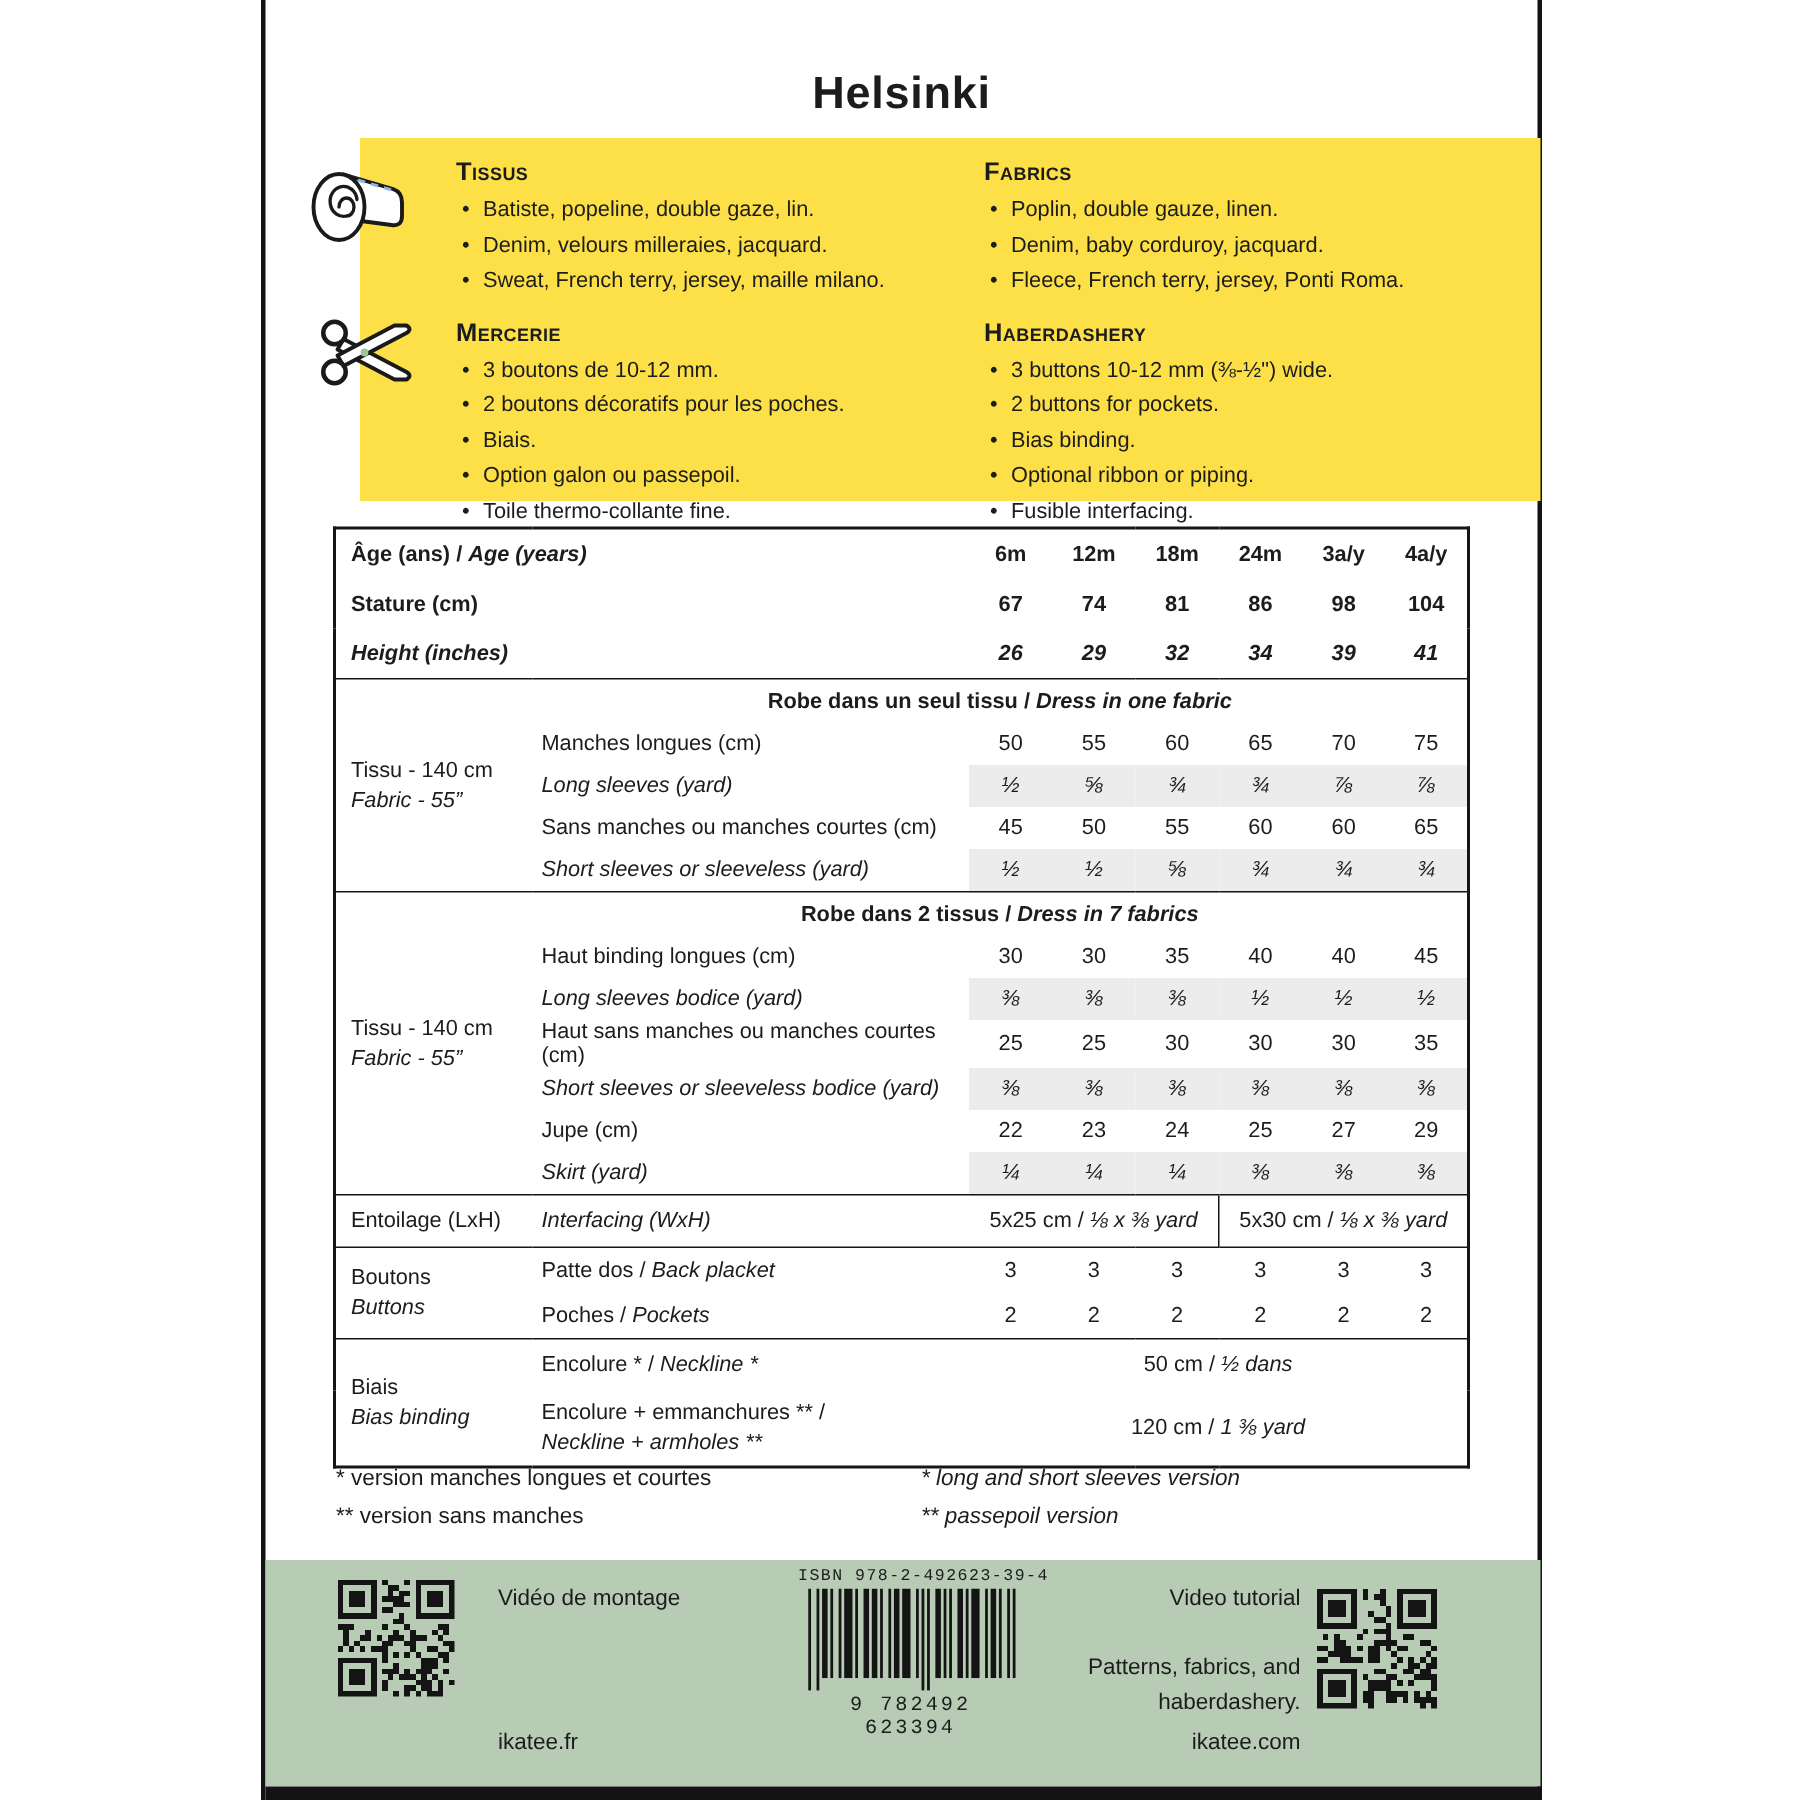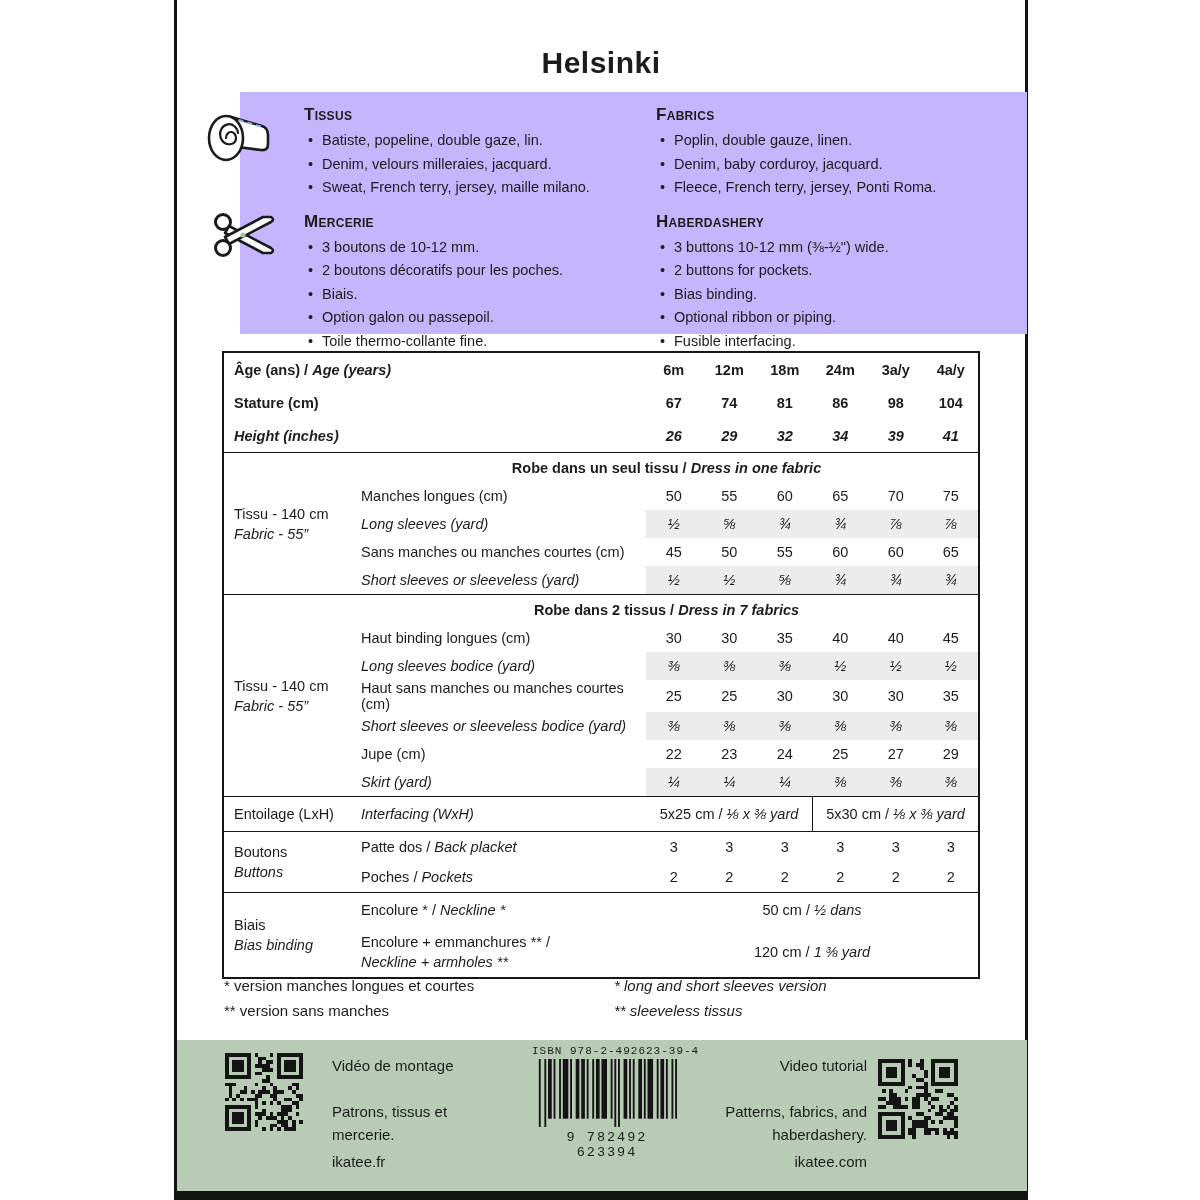--- a/index.html
+++ b/index.html
@@ -5,21 +5,21 @@
   html,body{margin:0;padding:0;background:#ffffff;}
   .page{position:relative;width:1200px;height:1200px;background:#fff;overflow:hidden;
         font-family:"Liberation Sans","DejaVu Sans",sans-serif;color:#1c1c1c;}
   .edge{position:absolute;top:0;bottom:0;width:3px;background:#131313;}
   .edge.left{left:174px;} .edge.right{left:1025px;}
 
   .title{position:absolute;top:46px;left:175px;width:852px;text-align:center;
          font-size:30px;font-weight:bold;letter-spacing:.5px;}
 
   
-  .materials{position:absolute;left:240px;top:92px;width:787px;height:242px;background:#c4b5fd;}
+  .materials{position:absolute;left:240px;top:92px;width:787px;height:242px;background:#fde047;}
   .mat-col{position:absolute;top:12px;width:345px;}
   .mat-col.fr{left:64px;} .mat-col.en{left:416px;}
   .mat-heading{font-weight:bold;font-variant:small-caps;font-size:17px;line-height:22px;letter-spacing:.3px;}
   .mat-list{list-style:none;margin:3px 0 0 0;padding:0;font-size:14.5px;line-height:23.5px;}
   .mat-list li{position:relative;padding-left:18px;}
   .mat-list li::before{content:"•";position:absolute;left:4px;}
   .mat-group + .mat-group{margin-top:11px;}
   .icon-roll{position:absolute;left:204px;top:106px;}
   .icon-scissors{position:absolute;left:212px;top:204px;}
 
@@ -303,21 +303,21 @@
     </tr>
   </tbody>
     </table>
 
   <div class="footnotes fr">
     <div>* version manches longues et courtes</div>
     <div>** version sans manches</div>
   </div>
   <div class="footnotes en">
     <div>* long and short sleeves version</div>
-    <div>** sleeveless tissus</div>
+    <div>** passepoil version</div>
   </div>
 
   <section class="footer">
     <span class="qr left">
         <svg class="qr-svg" width="78" height="78" viewBox="0 0 21 21">
           <rect x="8" y="0" width="1" height="1" fill="#141414"></rect>
           <rect x="12" y="0" width="1" height="1" fill="#141414"></rect>
           <rect x="9" y="1" width="1" height="1" fill="#141414"></rect>
           <rect x="10" y="1" width="1" height="1" fill="#141414"></rect>
           <rect x="9" y="2" width="1" height="1" fill="#141414"></rect>
@@ -430,21 +430,20 @@
           <rect x="14" y="0" width="7" height="7" fill="#141414"></rect>
           <rect x="15" y="1" width="5" height="5" fill="#b7cbb5"></rect>
           <rect x="16" y="2" width="3" height="3" fill="#141414"></rect>
           <rect x="0" y="14" width="7" height="7" fill="#141414"></rect>
           <rect x="1" y="15" width="5" height="5" fill="#b7cbb5"></rect>
           <rect x="2" y="16" width="3" height="3" fill="#141414"></rect>
         </svg>
       </span>
 
     <div class="f-txt f-fr f-video">Vidéo de montage</div>
-    <div class="f-txt f-fr f-tagline">Patrons, tissus et mercerie.</div>
     <div class="f-txt f-fr f-site">ikatee.fr</div>
 
     <div class="barcode">
       <div class="isbn">ISBN 978-2-492623-39-4</div>
       <svg class="bars" width="140" height="70" viewBox="0 0 76 68" preserveAspectRatio="none">
           <rect x="1" y="0" width="1" height="66" fill="#141414"></rect>
           <rect x="4" y="0" width="1" height="66" fill="#141414"></rect>
           <rect x="6" y="0" width="2" height="58" fill="#141414"></rect>
           <rect x="9" y="0" width="1" height="58" fill="#141414"></rect>
           <rect x="12" y="0" width="1" height="58" fill="#141414"></rect>

